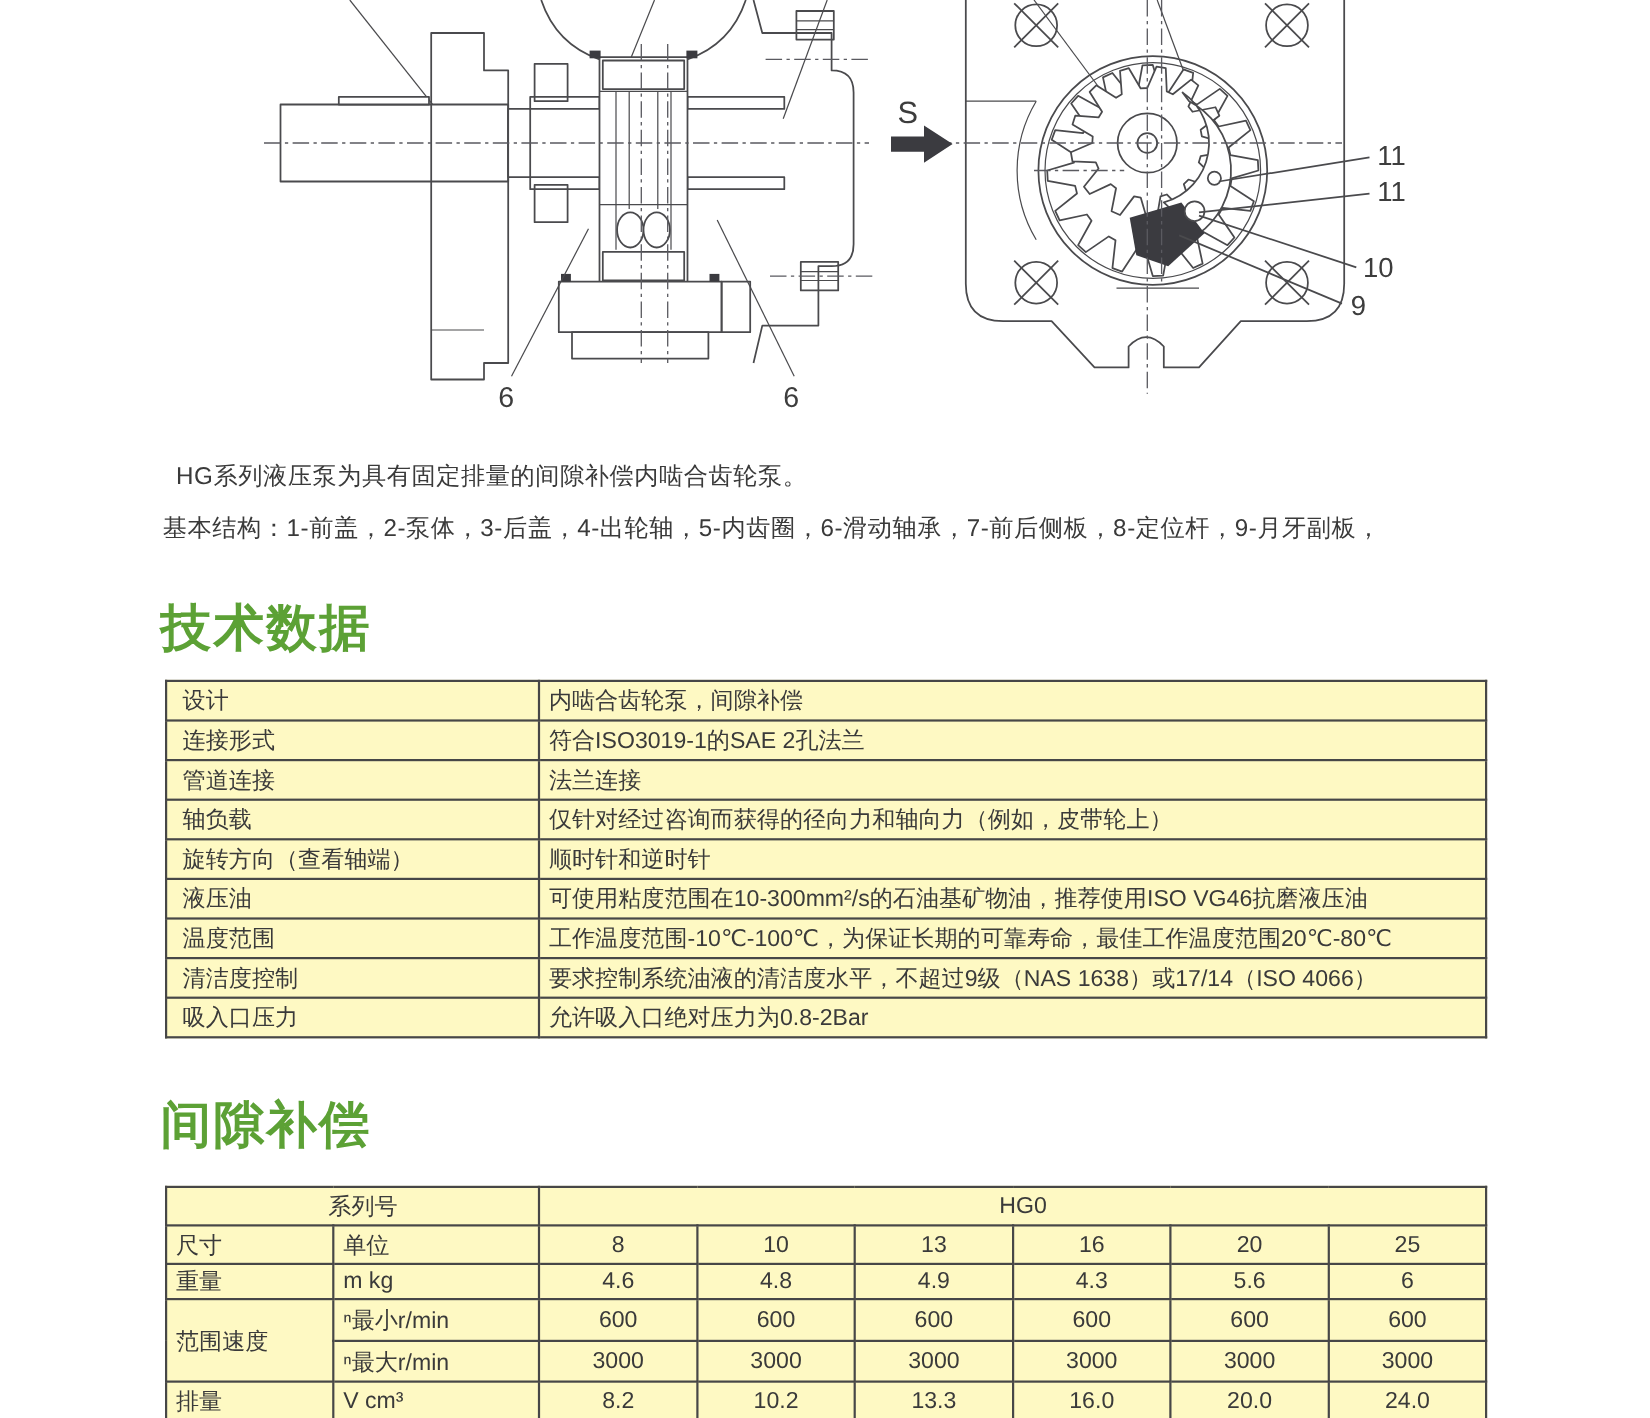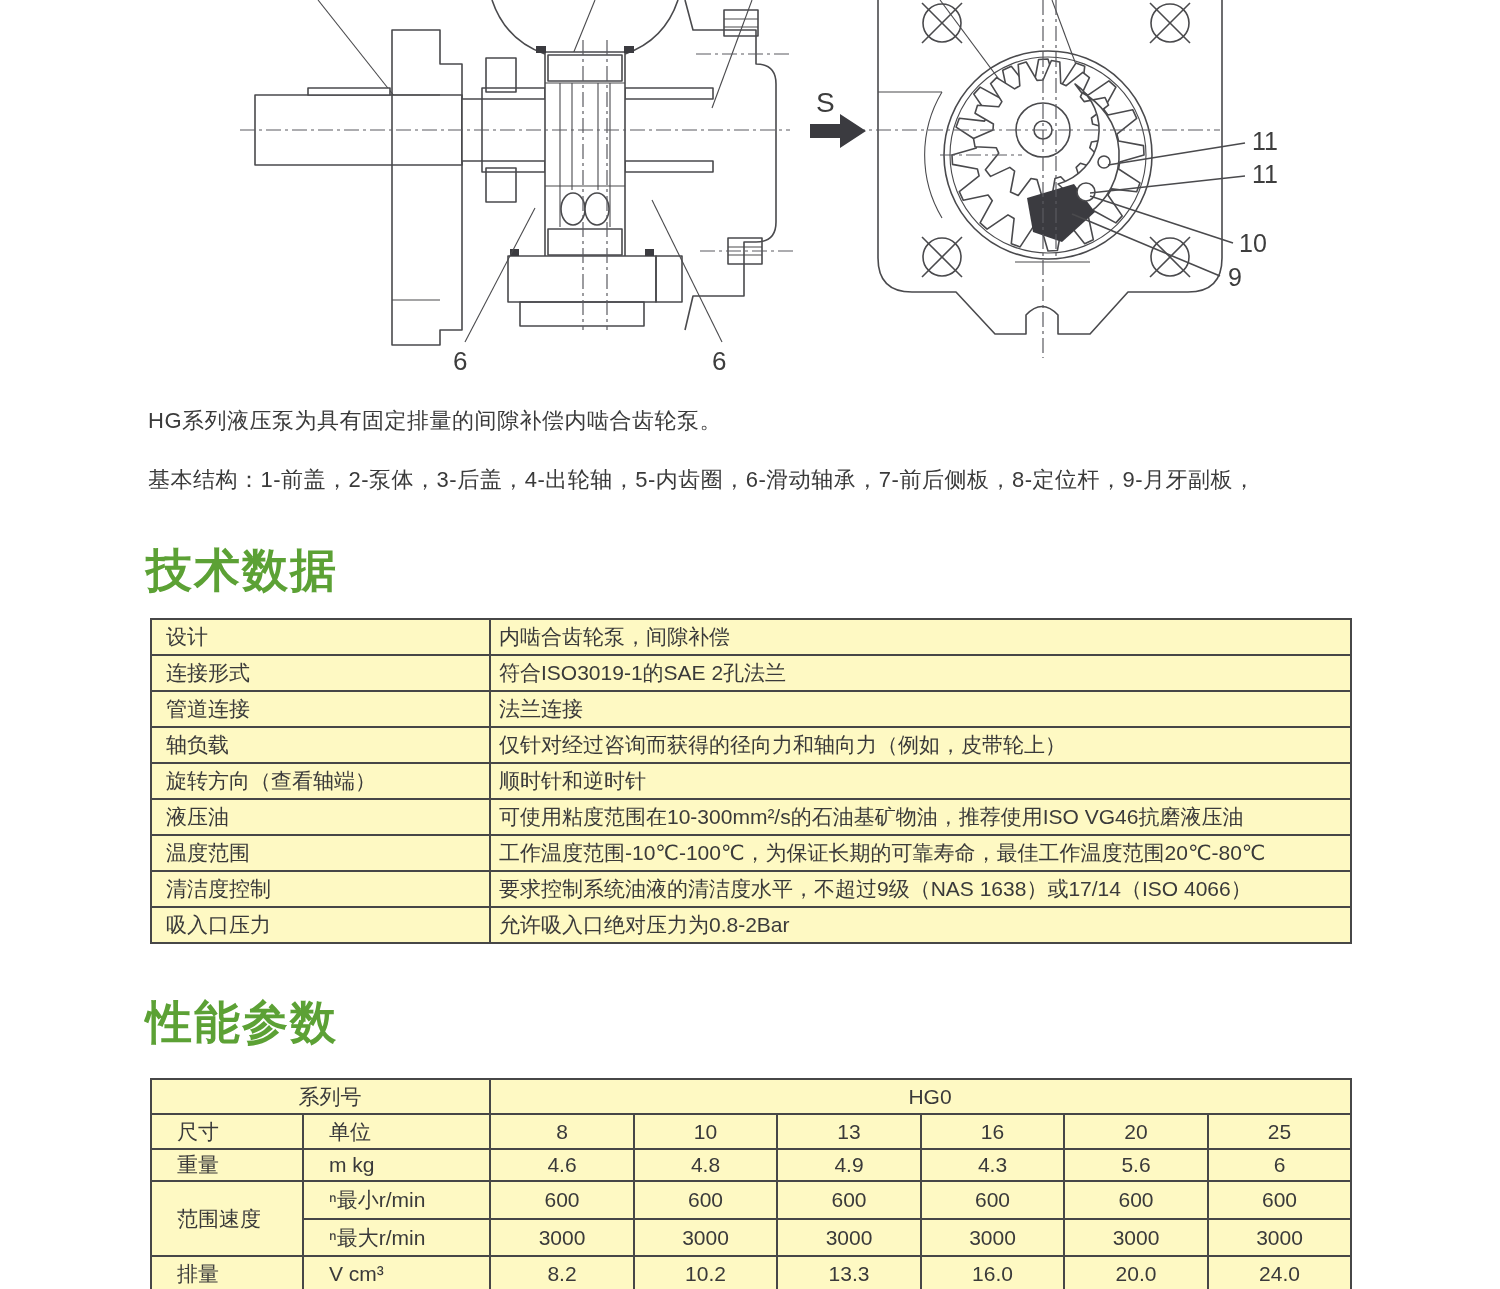--- a/index.html
+++ b/index.html
@@ -17,21 +17,21 @@
     position:absolute;left:146px;
   }
   table{border-collapse:collapse;table-layout:fixed;position:absolute;background:#fef9c3;}
   td{border:2px solid #474747;font-size:21px;color:#3a3a3a;overflow:hidden;white-space:nowrap;}
   .tech{left:150px;top:618px;width:1200px;}
   .tech tr{height:36px;}
   .tech td.k{padding-left:14px;}
   .tech td.v{padding-left:8px;}
   .perf{left:150px;top:1078px;width:1200px;}
   .perf td{text-align:center;}
-  .perf td.k{text-align:left;padding-left:25px;}
+  .perf td.k{text-align:left;padding-left:8px;}
   .perf td.c{text-align:center;padding-left:20px;}
   svg .ln{stroke:#4a4a4d;stroke-width:1.6;fill:none;stroke-linejoin:round;}
   svg .thin{stroke:#4a4a4d;stroke-width:1.1;fill:none;}
   svg .cl{stroke:#5a5a60;stroke-width:1.2;fill:none;stroke-dasharray:15 4 3 4;}
   svg .dk{fill:#3b3b40;stroke:none;}
   svg .wh{fill:#ffffff;}
   svg text{font-family:"Liberation Sans","DejaVu Sans",sans-serif;fill:#3d3d3d;}
 </style>
 </head>
 <body>
@@ -167,21 +167,21 @@
       <line class="ln" x1="300" y1="196" x2="443" y2="243"></line>
       <line class="ln" x1="282" y1="214" x2="430" y2="276"></line>
     </g>
     <text x="26" y="112" font-size="28">S</text>
     <text x="462" y="150" font-size="25">11</text>
     <text x="462" y="183" font-size="25">11</text>
     <text x="449" y="252" font-size="25">10</text>
     <text x="438" y="286" font-size="25">9</text>
   </svg>
 
-  <p class="abs intro1" style="margin:0">HG系列液压泵为具有固定排量的间隙补偿内啮合齿轮泵。</p>
+  <p class="abs intro1" style="margin:12px">HG系列液压泵为具有固定排量的间隙补偿内啮合齿轮泵。</p>
   <div class="abs intro2">
     <span>基本结构：1-前盖，2-泵体，3-后盖，4-出轮轴，5-内齿圈，6-滑动轴承，7-前后侧板，8-定位杆，9-月牙副板，</span>
   </div>
 
   <h2 class="sec" style="top:540px">技术数据</h2>
 
   <table class="tech">
     <colgroup>
         <col style="width:339px">
         <col style="width:861px">
@@ -219,21 +219,21 @@
         <td class="k">清洁度控制</td>
         <td class="v">要求控制系统油液的清洁度水平，不超过9级（NAS 1638）或17/14（ISO 4066）</td>
       </tr>
       <tr>
         <td class="k">吸入口压力</td>
         <td class="v">允许吸入口绝对压力为0.8-2Bar</td>
       </tr>
     </tbody>
   </table>
 
-  <h2 class="sec" style="top:992px">性能参数</h2>
+  <h2 class="sec" style="top:992px">间隙补偿</h2>
 
   <table class="perf">
     <colgroup>
       <col style="width:152px">
         <col style="width:187px">
       <col style="width:144px">
         <col style="width:143px">
         <col style="width:144px">
       <col style="width:143px">
         <col style="width:144px">

